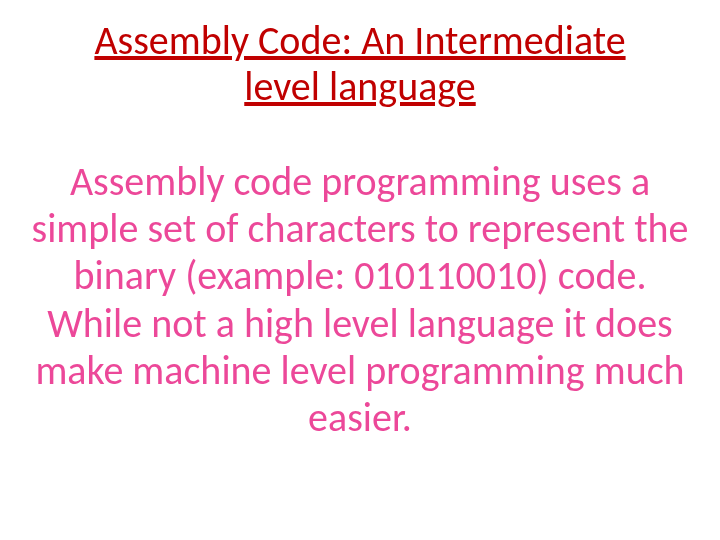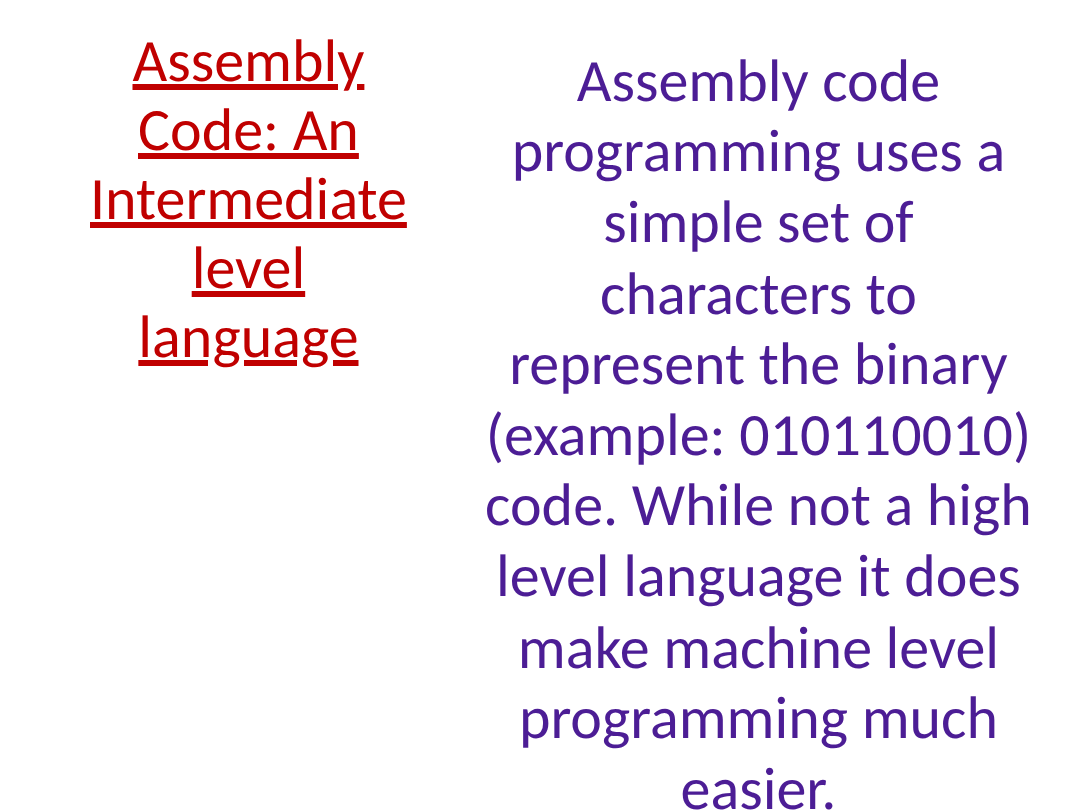--- a/index.html
+++ b/index.html
@@ -10,33 +10,33 @@
     background: #ffffff;
     font-family: Calibri, "Segoe UI", Arial, sans-serif;
     overflow: hidden;
   }
   .slide {
     width: 720px;
     height: 540px;
     box-sizing: border-box;
     padding: 10px 20px 20px 20px;
     display: flex;
-    flex-direction: row;
+    flex-direction: column;
   }
   .title {
     color: #c00000;
     font-size: 40px;
     line-height: 1.15;
     text-align: center;
     text-decoration: underline;
     margin: 8px 40px 28px 40px;
     font-weight: 400;
   }
   .body-text {
-    color: #4c1d95;
+    color: #ec4899;
     font-size: 40px;
     line-height: 1.18;
     text-align: center;
     margin: 20px 10px 0 10px;
     font-weight: 400;
   }
 </style>
 </head>
 <body>
 

